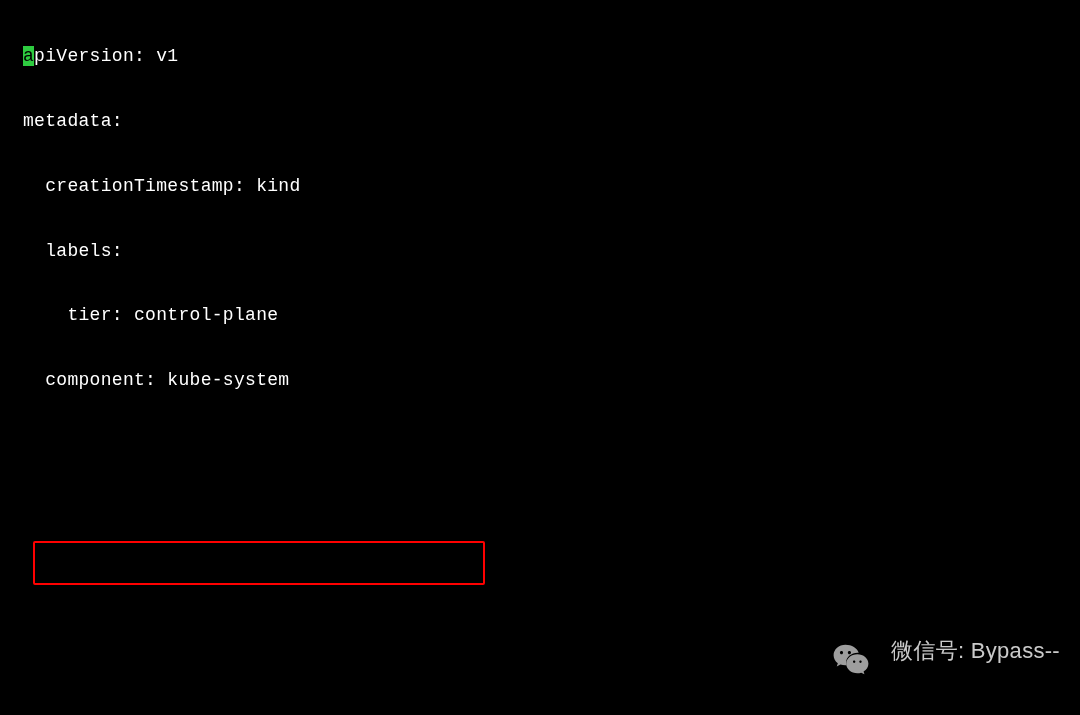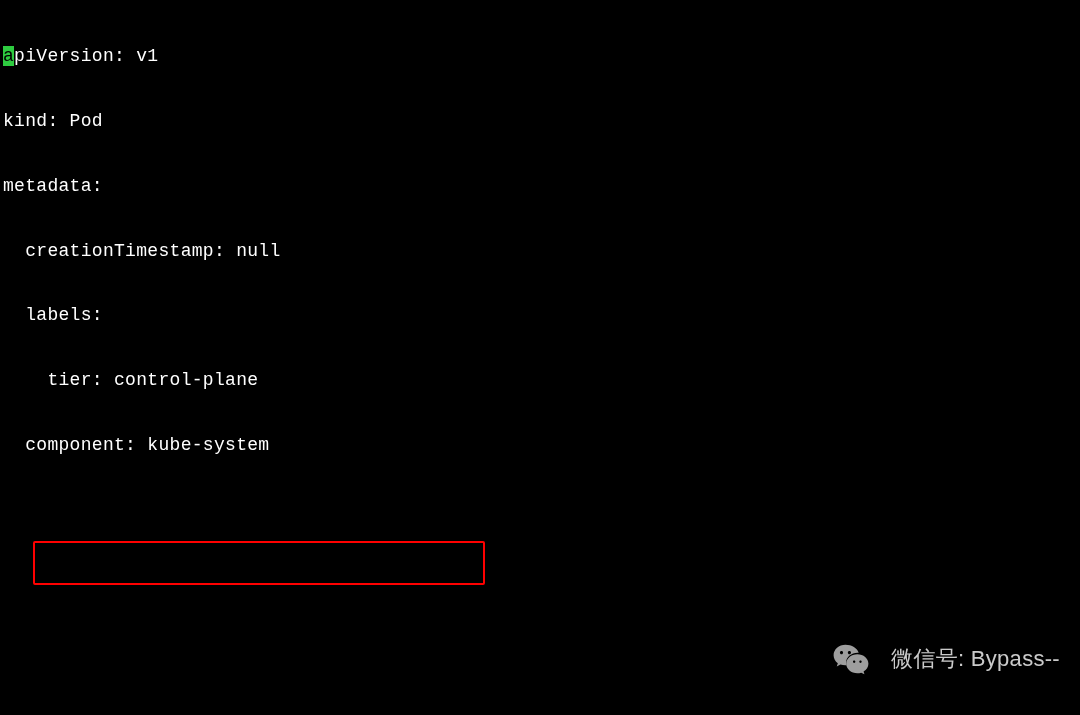--- a/index.html
+++ b/index.html
@@ -24,33 +24,34 @@
       white-space: pre;
       position: relative;
     }
     .cursor-char {
       background-color: #2ecc40;
       color: #000000;
     }
     .line {
       display: block;
       min-height: 21.6px;
+      margin-left: 20px;
     }
     .highlight-box {
       position: absolute;
       border: 2px solid #ff0000;
       pointer-events: none;
       border-radius: 2px;
     }
     .watermark {
       position: absolute;
       bottom: 35px;
       right: 16px;
       display: flex;
-      align-items: center;
+      align-items: flex-start;
       gap: 21px;
       color: #e0e0e0;
       font-family: "PingFang SC", "Microsoft YaHei", sans-serif;
       font-size: 22px;
       opacity: 0.9;
       background: rgba(0,0,0,0.2);
       padding: 2px 4px;
     }
     .watermark-icon {
       width: 38px;
@@ -61,23 +62,22 @@
       width: 38px;
       height: 38px;
       opacity: 0.85;
     }
   </style>
 </head>
 <body>
 
 <div class="terminal">
   <span class="line"><span class="cursor-char">a</span><span>piVersion: v1</span></span>
-  <span class="line">kind: Pod</span>
   <span class="line">metadata:</span>
-  <span class="line">  creationTimestamp: null</span>
+  <span class="line">  creationTimestamp: kind</span>
   <span class="line">  labels:</span>
   <span class="line">    tier: control-plane</span>
   <span class="line">  component: kube-system</span>
   
   
   
   
   
   
   

